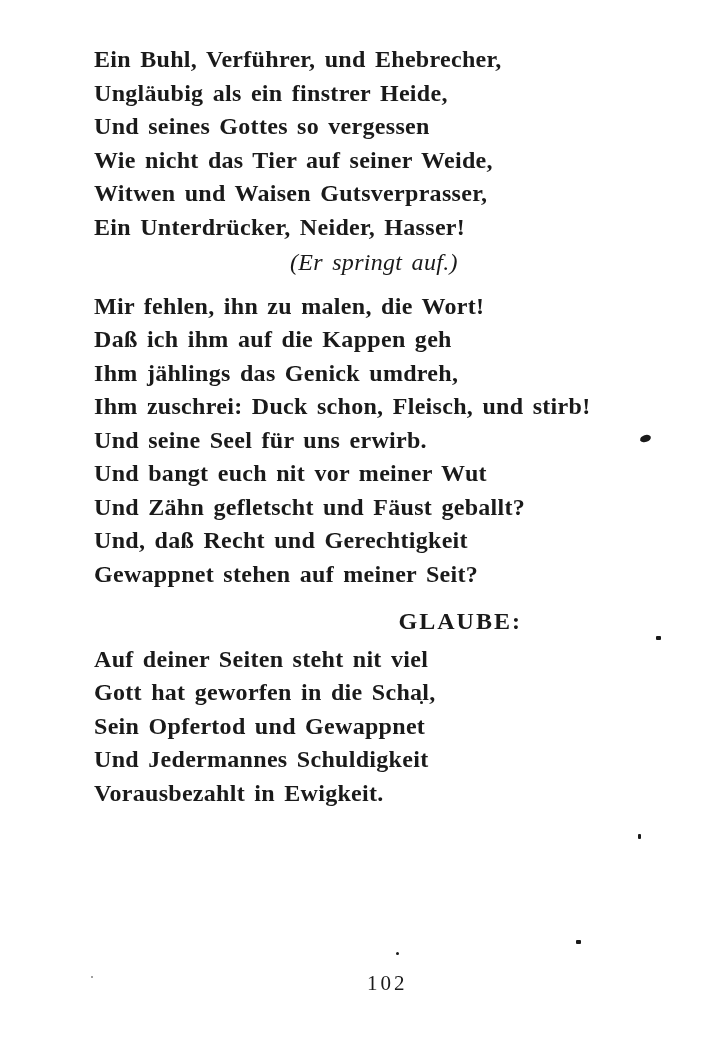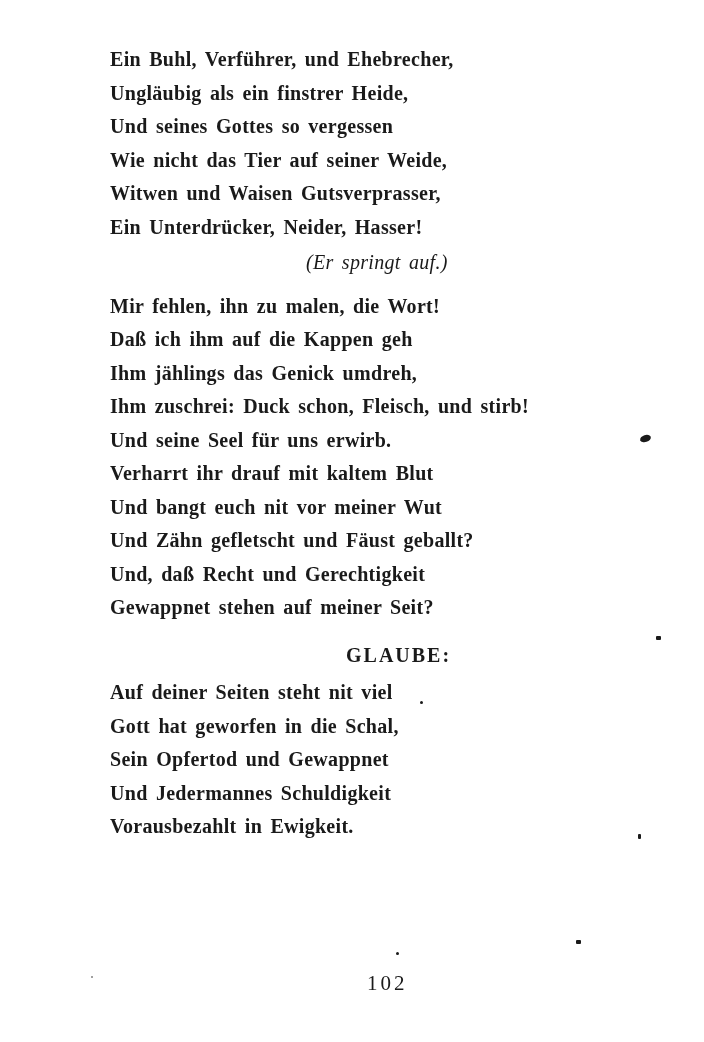--- a/index.html
+++ b/index.html
@@ -13,45 +13,45 @@
     height: 1042px;
     background: var(--paper, #ffffff);
     color: var(--ink, #1a1a1a);
     font-family: "Liberation Serif", "DejaVu Serif", serif;
     overflow: hidden;
   }
   .poem {
     position: absolute;
     left: 94px;
     top: 43px;
-    font-size: 20px;
+    font-size: 24px;
     line-height: 33.5px;
     font-weight: 600;
     letter-spacing: 0.3px;
     word-spacing: 3px;
     white-space: nowrap;
-    margin-left: 16px;
   }
   .verse-line {
     height: 33.5px;
   }
   .stage-direction {
     font-style: italic;
     margin-left: 196px;
     margin-top: 2px;
     margin-bottom: 10px;
     font-weight: 400;
   }
   .first-of-stanza3 {
     margin-top: 4px;
   }
   .speaker-heading {
     margin-left: 236px;
     margin-top: 14px;
     letter-spacing: 2px;
+    text-align: center;
   }
   .page-number {
     position: absolute;
     left: 367px;
     top: 971px;
     font-size: 21px;
     font-weight: 400;
     letter-spacing: 3px;
     font-variant-numeric: oldstyle-nums;
   }
@@ -81,21 +81,20 @@
     <div class="verse-line">Witwen und Waisen Gutsverprasser,</div>
     <div class="verse-line">Ein Unterdrücker, Neider, Hasser!</div>
 
     <div class="verse-line stage-direction">(Er springt auf.)</div>
 
     <div class="verse-line">Mir fehlen, ihn zu malen, die Wort!</div>
     <div class="verse-line">Daß ich ihm auf die Kappen geh</div>
     <div class="verse-line">Ihm jählings das Genick umdreh,</div>
     <div class="verse-line">Ihm zuschrei: Duck schon, Fleisch, und stirb!</div>
     <div class="verse-line">Und seine Seel für uns erwirb.</div>
-    <div class="verse-line">Verharrt ihr drauf mit kaltem Blut</div>
     <div class="verse-line">Und bangt euch nit vor meiner Wut</div>
     <div class="verse-line">Und Zähn gefletscht und Fäust geballt?</div>
     <div class="verse-line">Und, daß Recht und Gerechtigkeit</div>
     <div class="verse-line">Gewappnet stehen auf meiner Seit?</div>
 
     <div class="verse-line speaker-heading">GLAUBE:</div>
 
     <div class="verse-line first-of-stanza3">Auf deiner Seiten steht nit viel</div>
     <div class="verse-line">Gott hat geworfen in die Schal,</div>
     <div class="verse-line">Sein Opfertod und Gewappnet</div>

